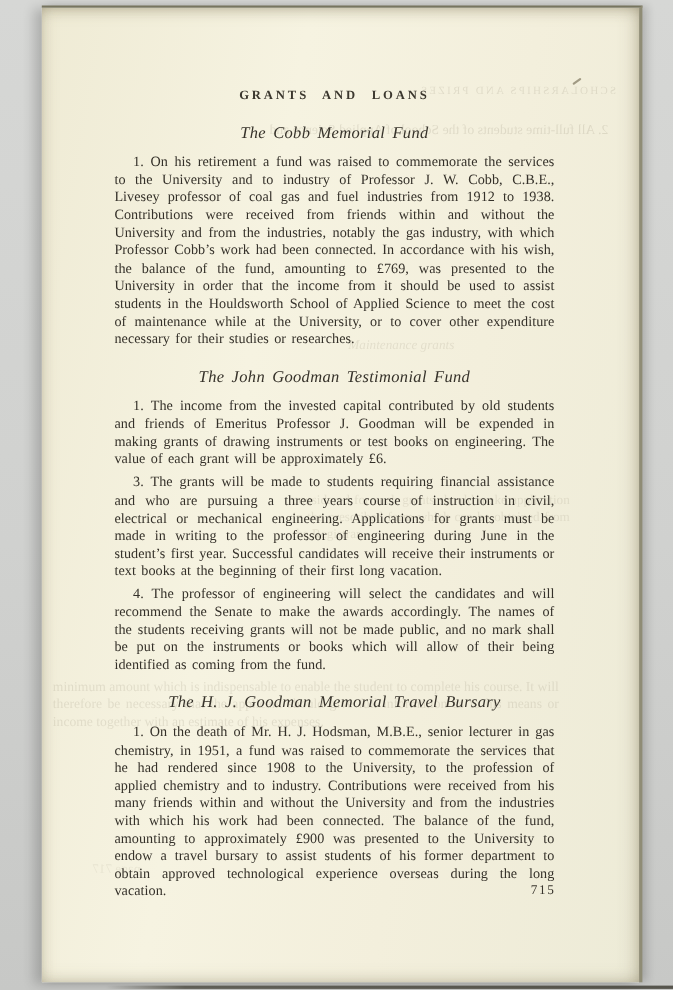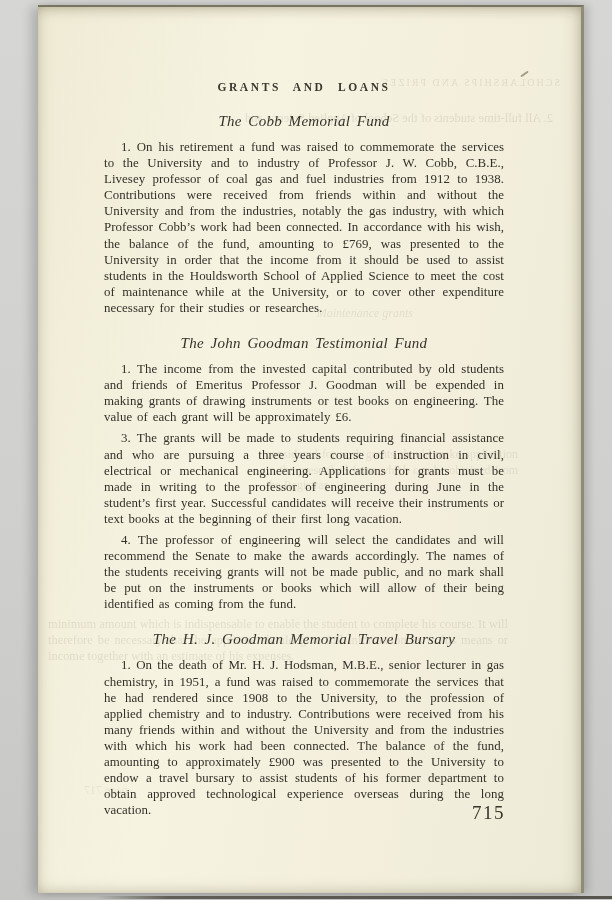--- a/index.html
+++ b/index.html
@@ -46,21 +46,21 @@
   }
   .para {
     margin: 5px 0 0; font-size: 12.9px; line-height: 16.1px;
     text-align: justify; text-indent: 17px;
     word-spacing: 1.6px; letter-spacing: 0.05px;
     color: #343029;
   }
   .page-number {
     position: absolute; top: 795px; left: 0; width: 100%;
     box-sizing: border-box; padding-right: 76px;
-    text-align: right; font-size: 19px; letter-spacing: 1.5px;
+    text-align: right; font-size: 12px; letter-spacing: 1.5px;
     color: #38342c; z-index: 2;
   }
   
   .ghost {
     position: absolute; color: #6f6550; pointer-events: none;
     text-align: justify; z-index: 1;
   }
   .g-mirror { transform: scaleX(-1); }
   .ghost-1 { top: 70px; left: 282px; width: 240px; font-size: 10px; letter-spacing: 2px; opacity: 0.14; white-space: nowrap; }
   .ghost-2 { top: 104px; left: 175px; width: 340px; font-size: 12.5px; opacity: 0.15; white-space: nowrap; overflow: hidden; }

